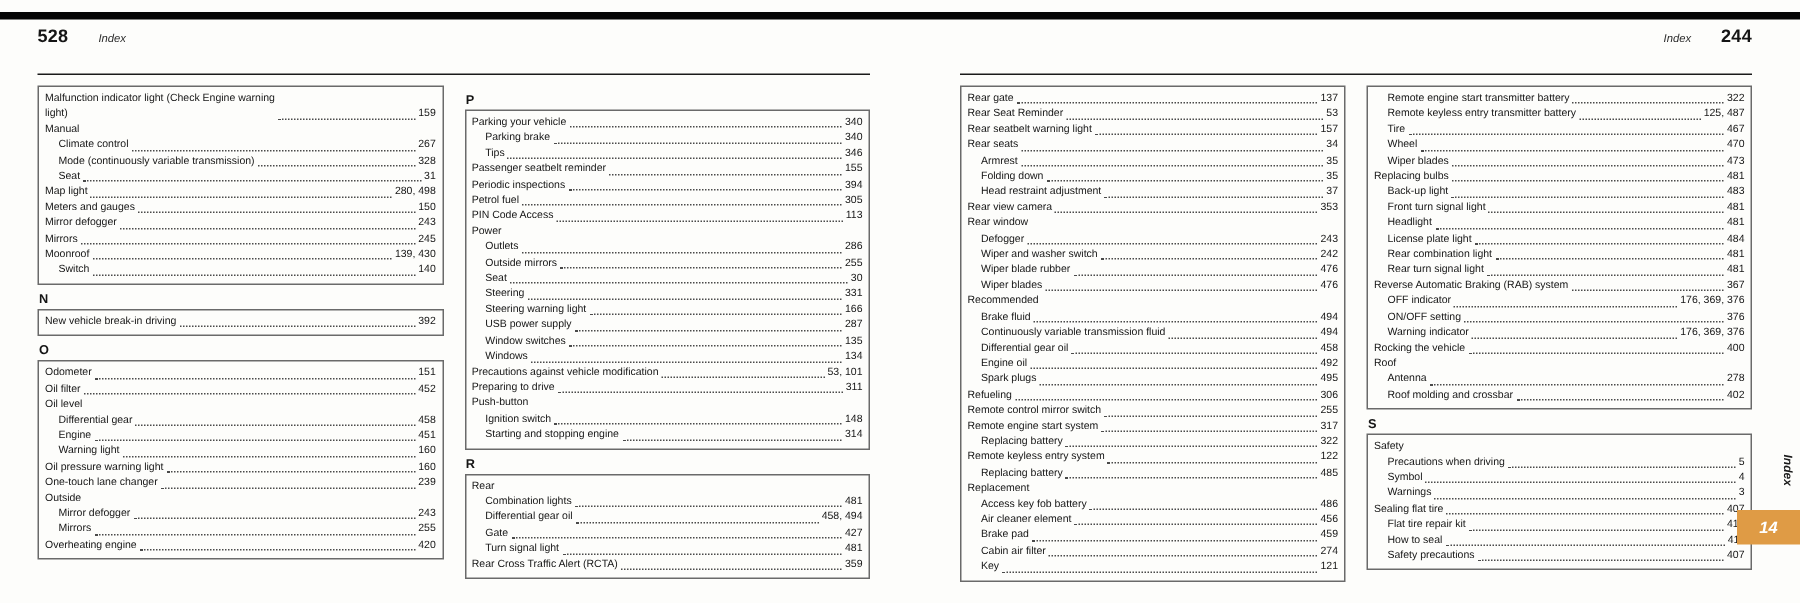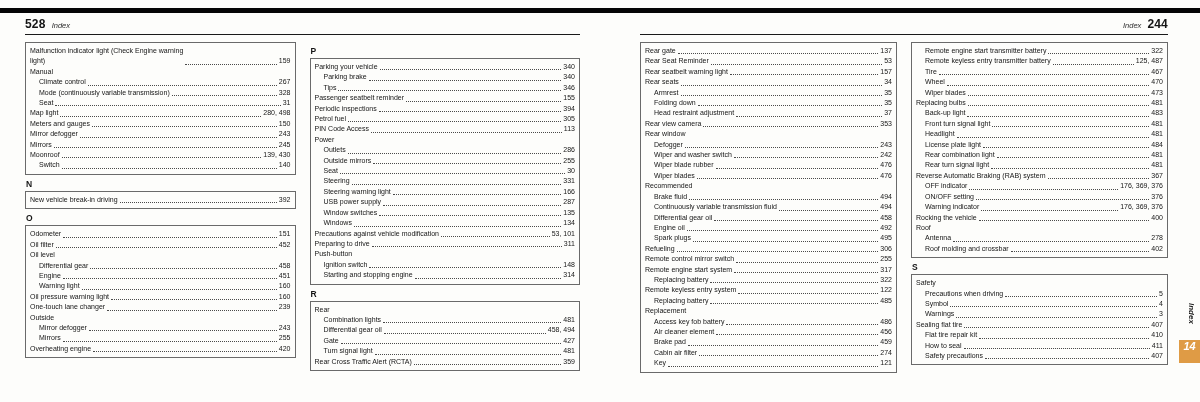--- a/index.html
+++ b/index.html
@@ -8,43 +8,43 @@
     background:#fdfdfb;
     font-family:"Liberation Sans", sans-serif;
     color:#151515;
     position:relative;
     overflow:hidden;
   }
   .top-bar { position:absolute; top:8px; left:0; width:1200px; height:5px; background:#050505; }
   .page { position:absolute; top:17px; height:380px; }
   .page-left  { left:25px;  width:555px; }
   .page-right { left:640px; width:528px; }
-  .page-header { display:flex; align-items:baseline; gap:6px; border-bottom:1px solid #1a1a1a; padding-bottom:3px; margin-bottom:7px; }
+  .page-header { display:flex; align-items:baseline; gap:20px; border-bottom:1px solid #1a1a1a; padding-bottom:18px; margin-bottom:7px; }
   .page-right .page-header { justify-content:flex-end; }
   .pagenum { font-weight:bold; font-size:12px; letter-spacing:0.2px; }
   .headlabel { font-style:italic; font-size:7.5px; color:#2c2c2c; }
   .columns { display:flex; gap:14px; align-items:flex-start; }
   .col { flex:1; min-width:0; }
   .letter { font-weight:bold; font-size:8.5px; margin:4px 0 2px 1px; }
   .box { border:1px solid #6a6a6a; padding:3px 4px; background:transparent; }
   .entry { display:flex; align-items:flex-end; font-size:7px; line-height:10.4px; }
   .entry .lbl { white-space:normal; }
   .entry .dots { flex:1 1 5px; min-width:5px; border-bottom:1px dotted #4a4a4a; margin:0 2px 2px 2px; }
   .entry .num { white-space:nowrap; }
   .entry.indent1 { padding-left:9px; }
   .side-index {
     position:absolute; right:4px; top:303px;
     writing-mode:vertical-rl;
     font-style:italic; font-weight:bold; font-size:8px; color:#1a1a1a;
   }
   .chapter-tab {
-    position:absolute; right:0; top:340px; width:21px; height:23px;
+    position:absolute; right:0; top:340px; width:42px; height:23px;
     background:#df9b45; color:#fff;
     font-style:italic; font-weight:bold; font-size:11px;
-    display:flex; justify-content:center;
+    display:flex; align-items:center; justify-content:center;
   }
 </style>
 </head>
 <body>
 
 <div class="top-bar"></div>
 
 <div class="page page-left">
   <div class="page-header">
     <span class="pagenum">528</span>

